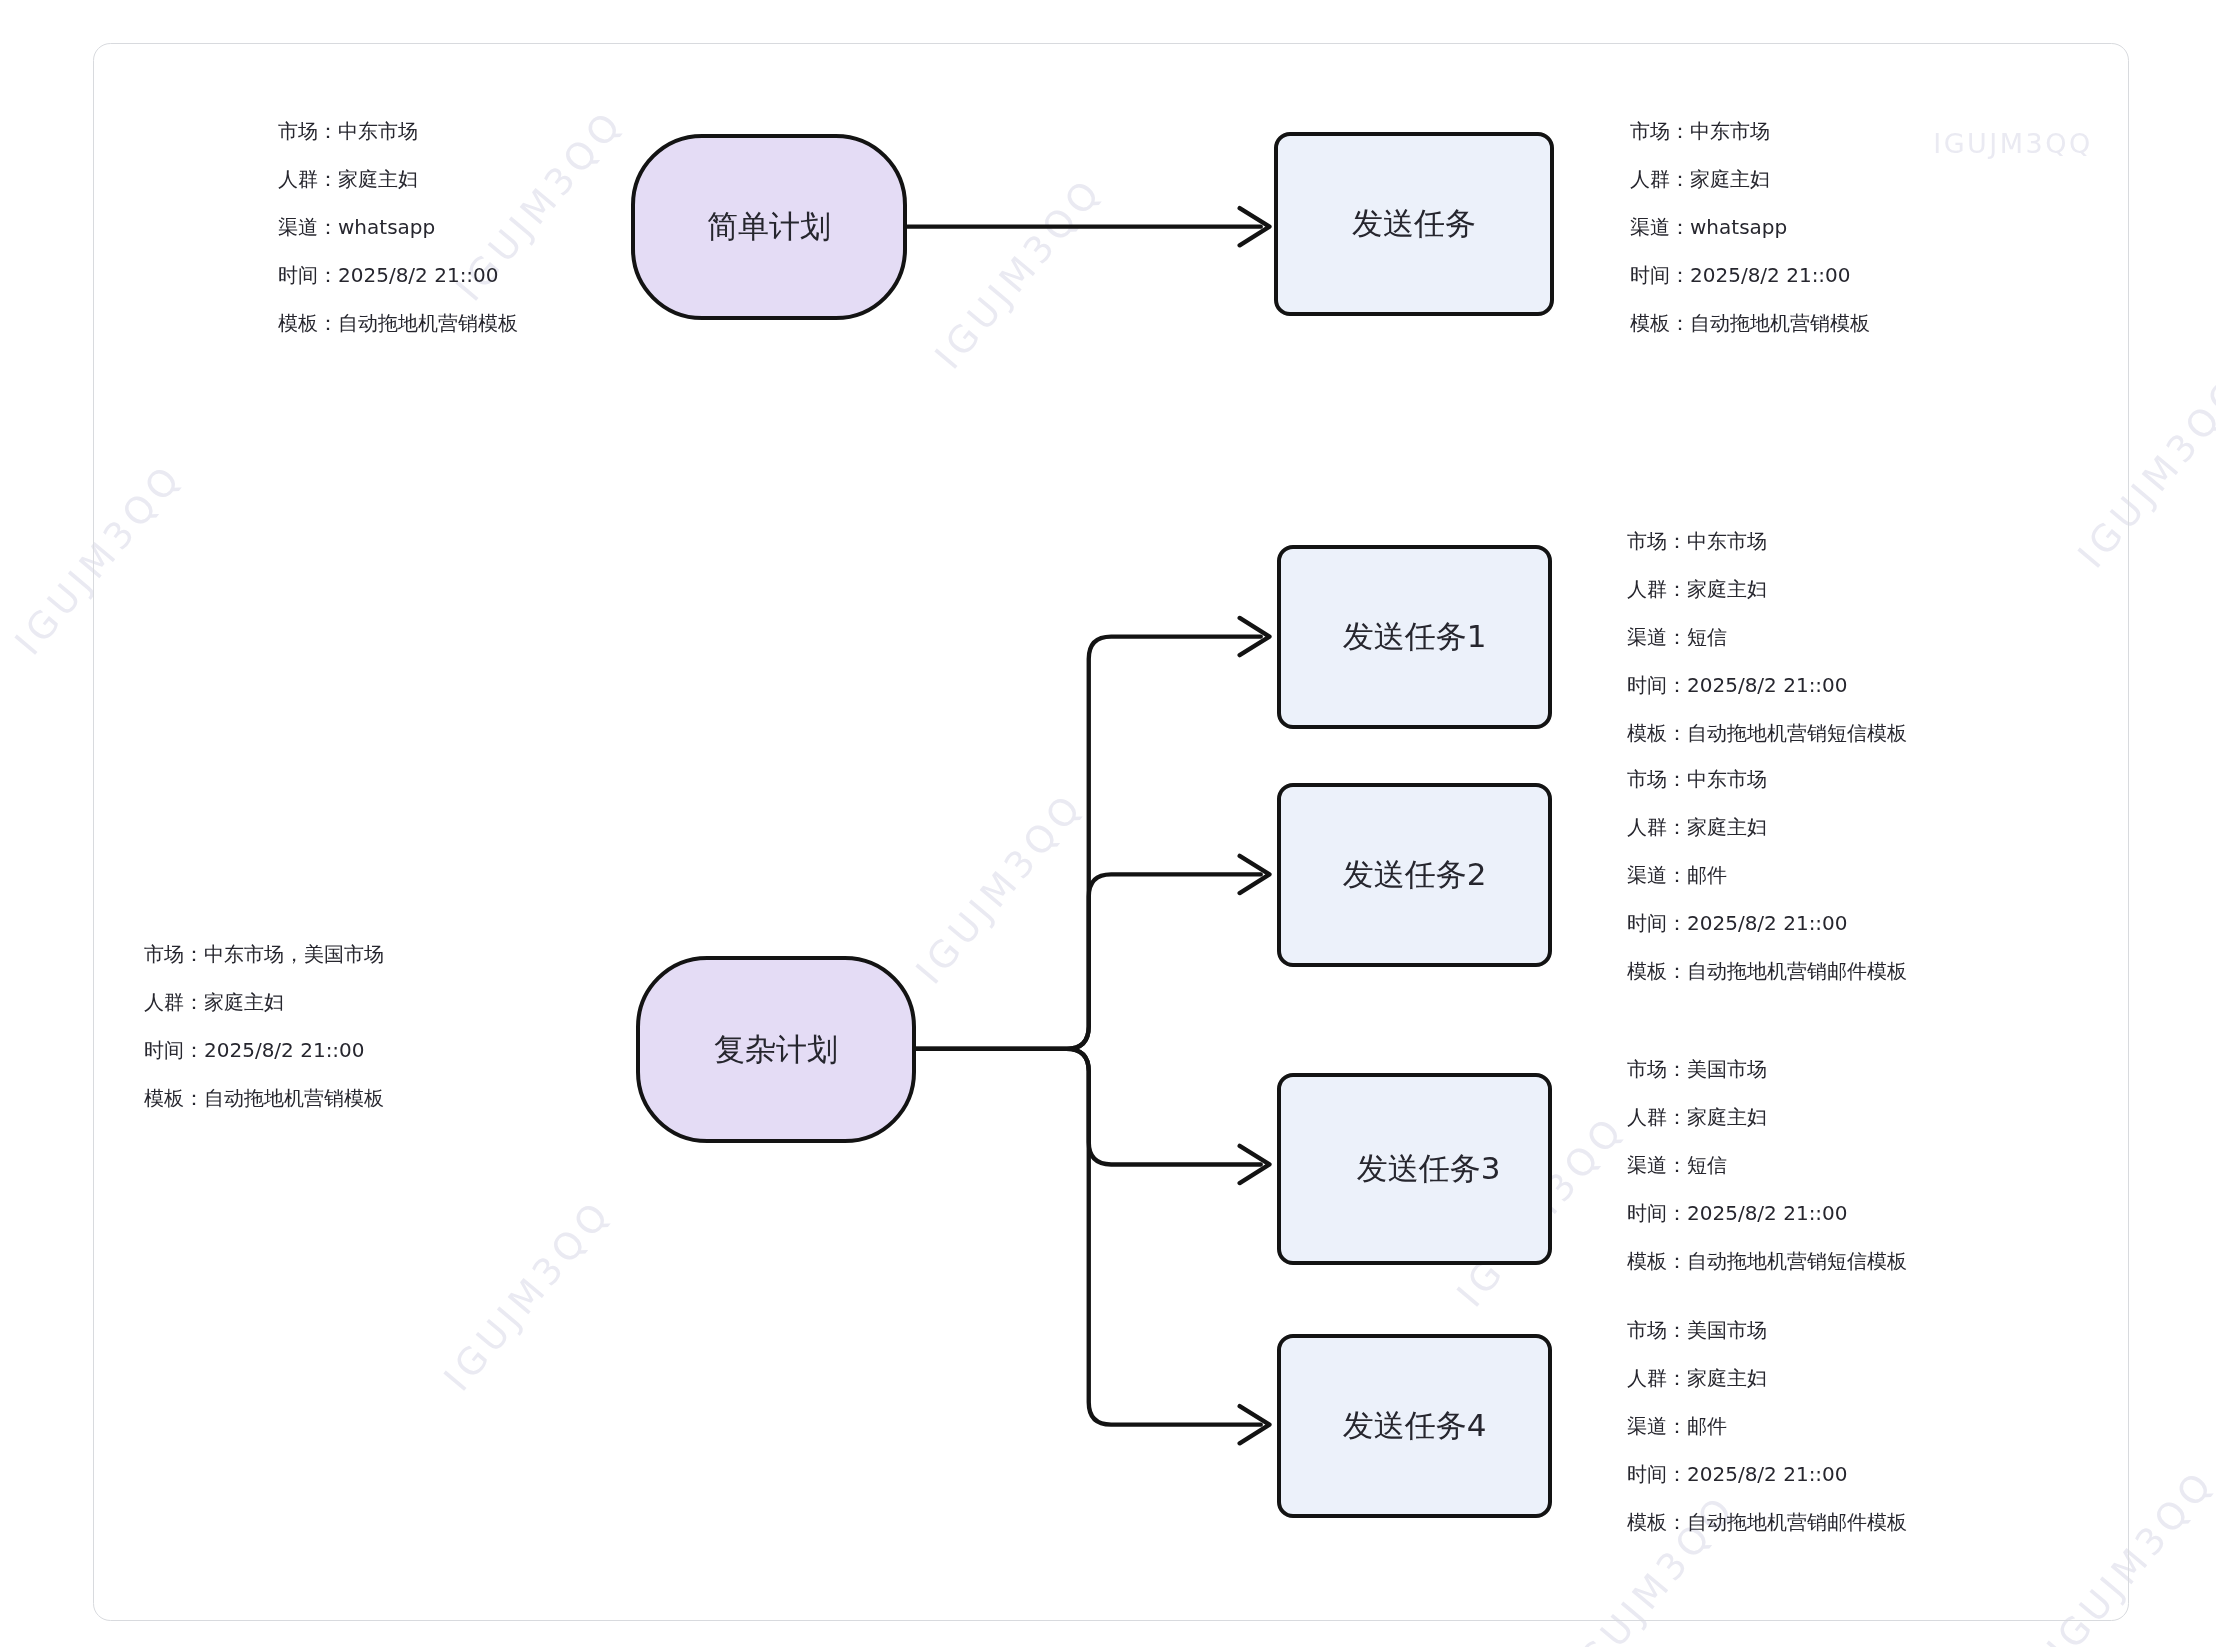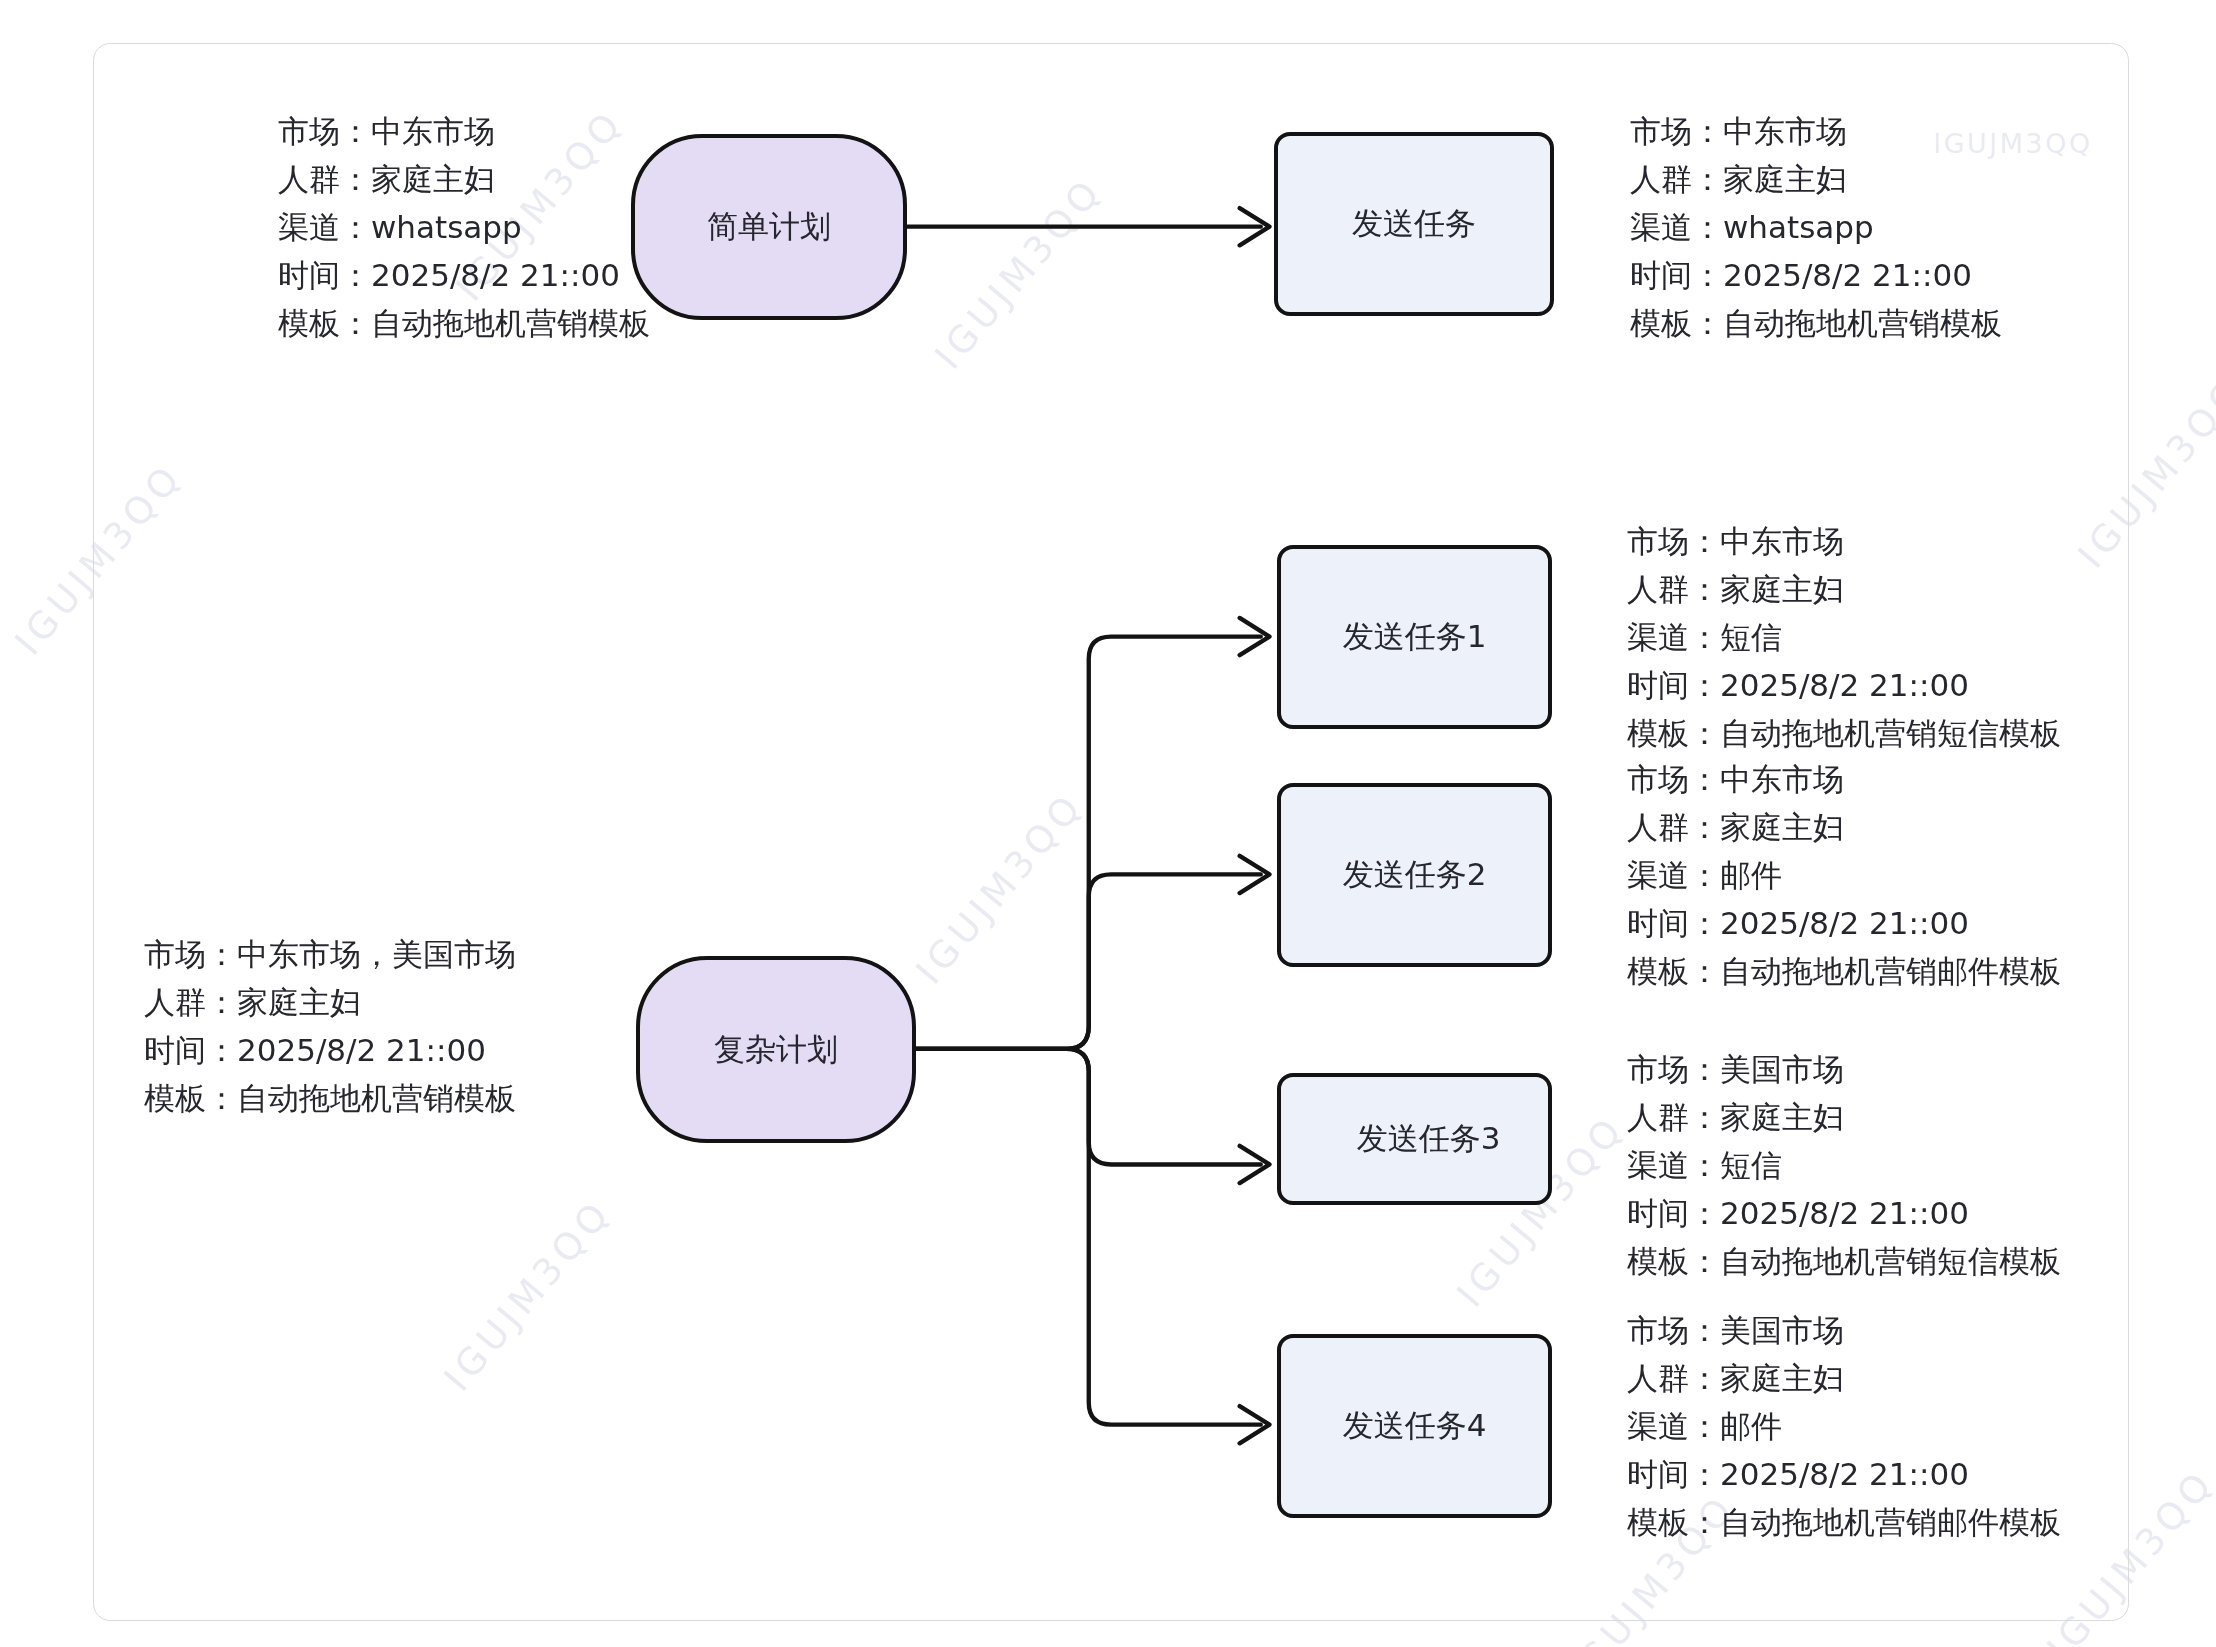--- a/index.html
+++ b/index.html
@@ -34,25 +34,25 @@
         border:4.3px solid var(--stroke);font-size:31px;color:var(--text);z-index:3;
         text-align:center;line-height:1.2;}
   .pill{background:var(--plan-fill);border-radius:71px;}
   .task{background:var(--task-fill);border-radius:16px;}
 
   .node-simple-plan{left:631px;top:134px;width:276px;height:186px;}
   .node-simple-task{left:1274px;top:132px;width:280px;height:184px;}
   .node-complex-plan{left:636px;top:956px;width:280px;height:187px;}
   .node-task1{left:1277px;top:545px;width:275px;height:184px;text-align:right;}
   .node-task2{left:1277px;top:783px;width:275px;height:184px;border-radius:16px;}
-  .node-task3{left:1277px;top:1073px;width:275px;height:132px;padding-left:28px;}
+  .node-task3{left:1277px;top:1073px;width:275px;height:192px;padding-left:28px;}
   .node-task4{left:1277px;top:1334px;width:275px;height:184px;}
 
   
-  .annotation{position:absolute;z-index:3;font-size:31px;color:var(--text);white-space:nowrap;}
+  .annotation{position:absolute;z-index:3;font-size:20px;color:var(--text);white-space:nowrap;}
   .annotation .line{display:block;height:48px;line-height:48px;}
   .ann-simple-left{left:278px;top:107px;}
   .ann-simple-right{left:1630px;top:107px;}
   .ann-complex-left{left:144px;top:930px;}
   .ann-task1{left:1627px;top:517px;}
   .ann-task2{left:1627px;top:755px;}
   .ann-task3{left:1627px;top:1045px;}
   .ann-task4{left:1627px;top:1306px;}
 </style>
 </head>

